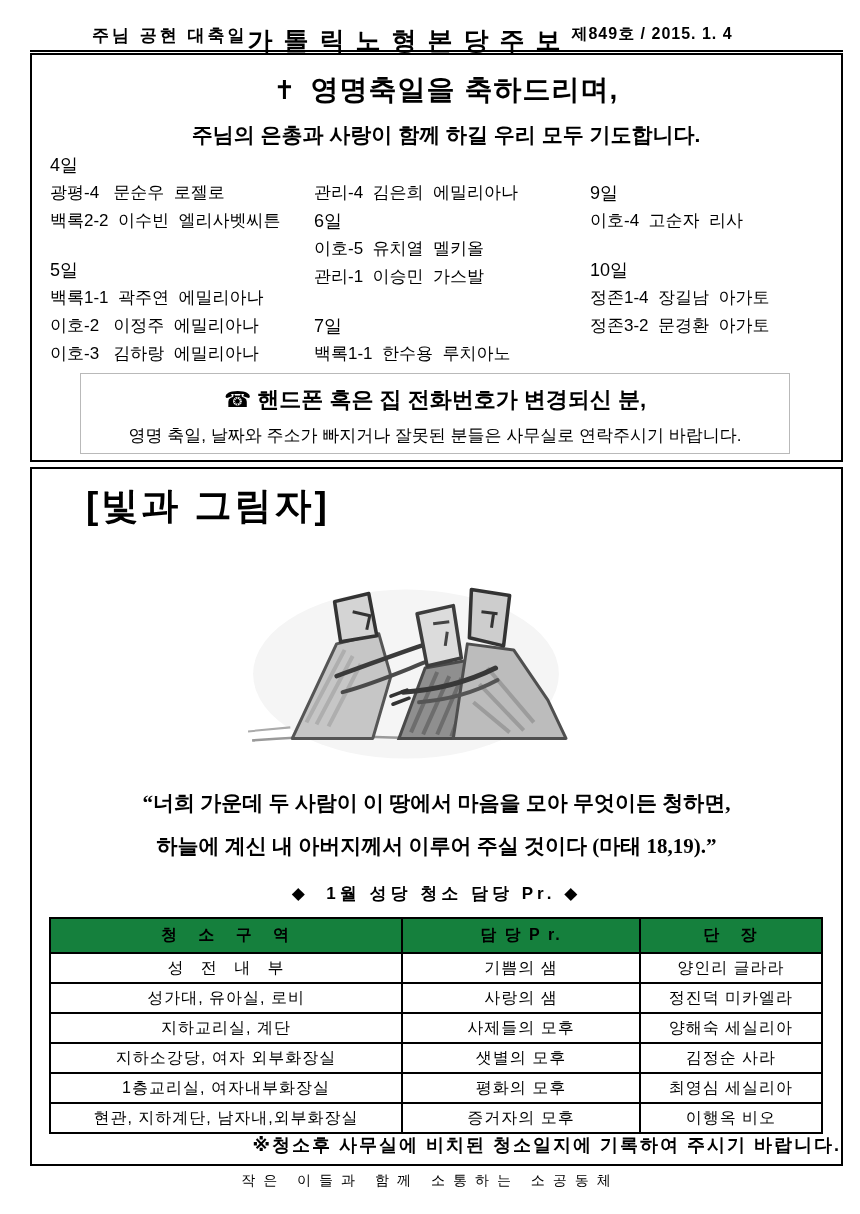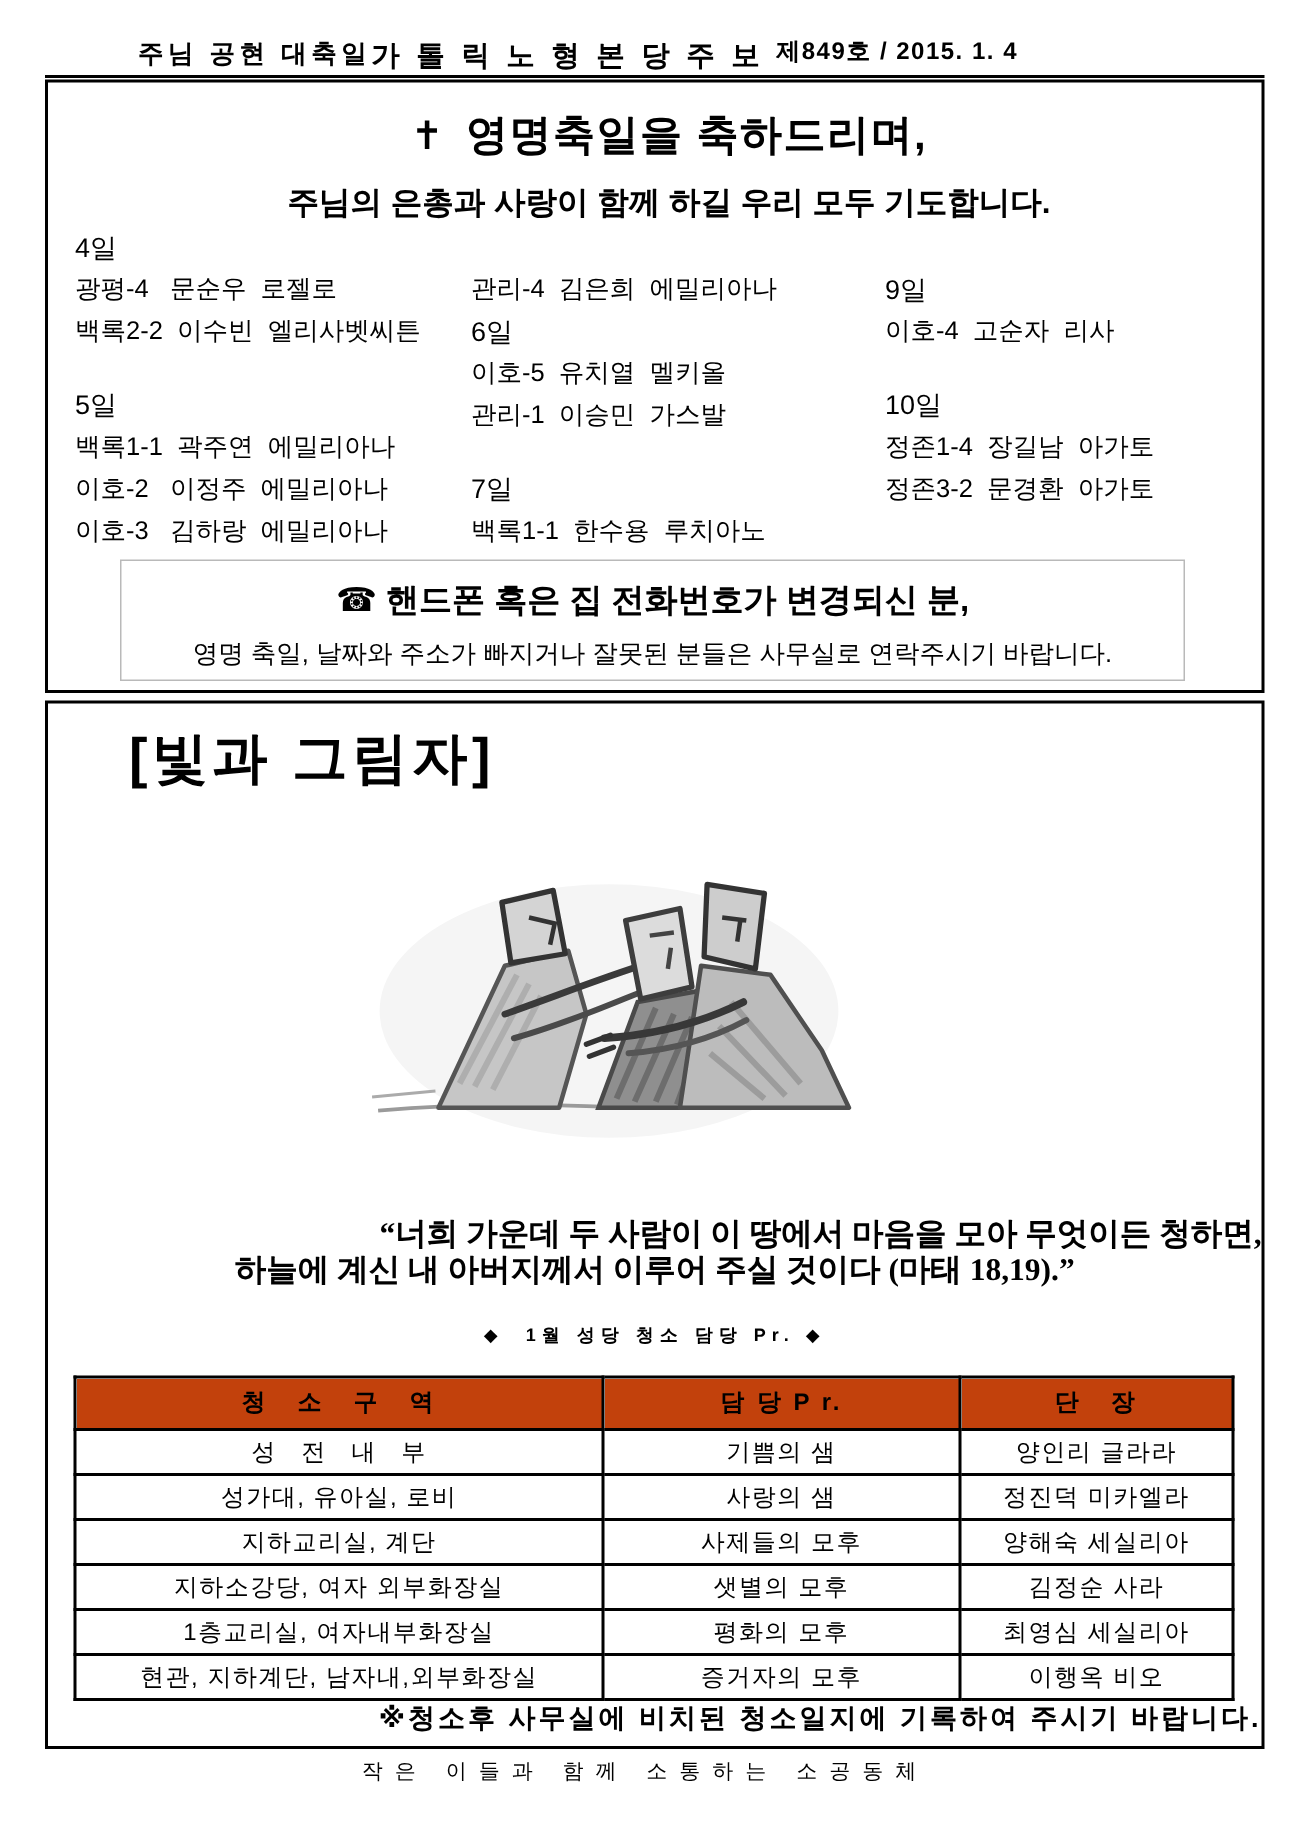--- a/index.html
+++ b/index.html
@@ -10,21 +10,21 @@
     overflow:hidden; margin:0 auto;
   }
   
   .masthead {
     position:absolute; left:30px; top:24px; width:813px; height:28px;
     border-bottom:2px solid #000;
     display:flex; justify-content:flex-start; align-items:flex-start;
     font-weight:bold; padding:0 4px 0 62px;
   }
   .mh-left  { font-size:17px; letter-spacing:3px; }
-  .mh-center{ font-size:19px; letter-spacing:11px; }
+  .mh-center{ font-size:25px; letter-spacing:11px; }
   .mh-right { font-size:16px; letter-spacing:1px; }
   
   .box1 {
     position:absolute; left:30px; top:53px; width:813px; height:409px;
     border:2px solid #000;
     padding-left:19px;
   }
   .f-title { margin-top:16px; text-align:center; font-size:28px; font-weight:bold; letter-spacing:1px; }
   .f-title .cross { font-size:26px; margin-right:14px; }
   .f-sub   { margin-top:12px; text-align:center; font-size:21px; font-weight:bold; }
@@ -47,34 +47,34 @@
     position:absolute; left:30px; top:467px; width:813px; height:699px;
     border:2px solid #000;
   }
   .ls-head { position:absolute; left:54px; top:12px; font-size:37px; font-weight:bold; letter-spacing:3px; }
   .illus { position:absolute; left:208px; top:102px; width:332px; height:188px; }
   .quote {
     position:absolute; left:0; width:100%; text-align:center;
     font-family:"Liberation Serif","DejaVu Serif",serif;
     font-size:21px; font-weight:bold;
   }
-  .q1 { top:339px;text-align:right; }
+  .q1 { top:320px; }
   .q2 { top:363px; }
   .t-title {
     position:absolute; top:413px; width:100%; text-align:center;
-    font-size:12px; font-weight:bold; letter-spacing:4px; white-space:pre;
+    font-size:17px; font-weight:bold; letter-spacing:4px; white-space:pre;
   }
   .ctable {
     position:absolute; left:17px; top:448px; width:774px;
     border-collapse:collapse; table-layout:fixed;
   }
   .ctable th, .ctable td {
     border:2px solid #000; text-align:center; white-space:pre; overflow:hidden;
   }
-  .ctable th { background:#c2410c; height:35px; font-size:16px; font-weight:bold; letter-spacing:2px; }
+  .ctable th { background:#15803d; height:35px; font-size:16px; font-weight:bold; letter-spacing:2px; }
   .ctable td { height:30px; font-size:16px; font-weight:normal; letter-spacing:1px; }
   .t-note {
     position:absolute; top:664px; width:100%; text-align:right;
     font-size:18px; font-weight:bold; letter-spacing:2px;
   }
   
   .footer {
     position:absolute; top:1172px; left:0; width:100%;
     text-align:center; font-size:14px; letter-spacing:8px;
   }

